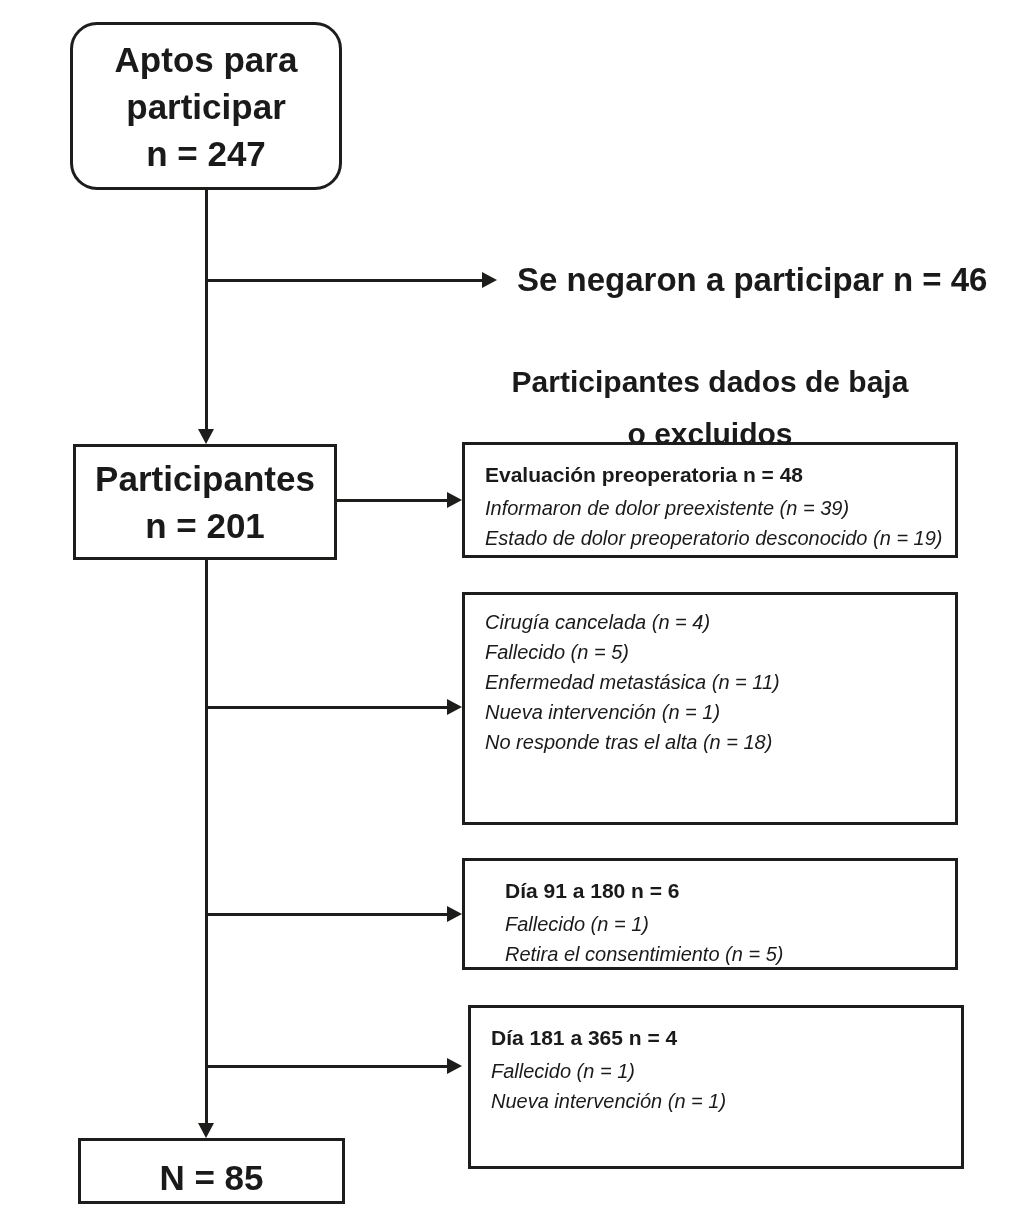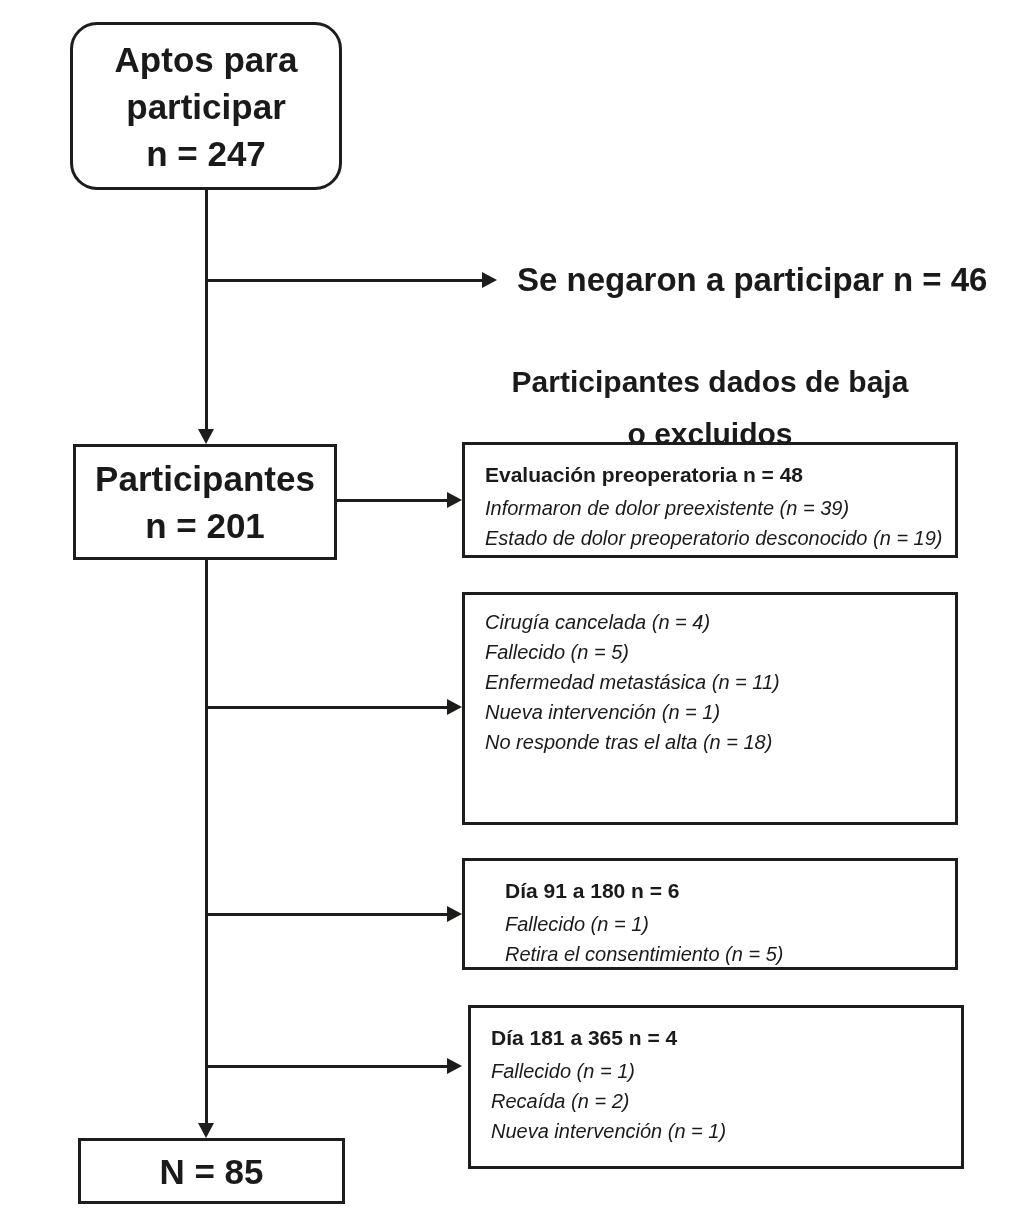--- a/index.html
+++ b/index.html
@@ -129,21 +129,20 @@
     <div class="detail-item">Fallecido (n = 1)</div>
     <div class="detail-item">Retira el consentimiento (n = 5)</div>
   </div>
 
   <div class="hline" style="left:206px; top:1065px; width:241px; height:3px;"></div>
   <div class="arrow-right" style="left:447px; top:1058px;"></div>
 
   <div class="box detail-box" style="left:448px; top:1005px; width:496px; height:164px;margin-left:20px;">
     <div class="detail-title">Día 181 a 365 n = 4</div>
     <div class="detail-item">Fallecido (n = 1)</div>
-    <div class="detail-item">Recaída (n = 2)</div>
     <div class="detail-item">Nueva intervención (n = 1)</div>
   </div>
 
-  <div class="box center-box" style="left:78px; top:1138px; width:267px; height:66px;">
+  <div class="box center-box" style="left:78px; top:1138px; width:267px; height:66px;align-items:flex-end;">
     <span>N = 85</span>
   </div>
 
 </div>
 
 </body></html>

